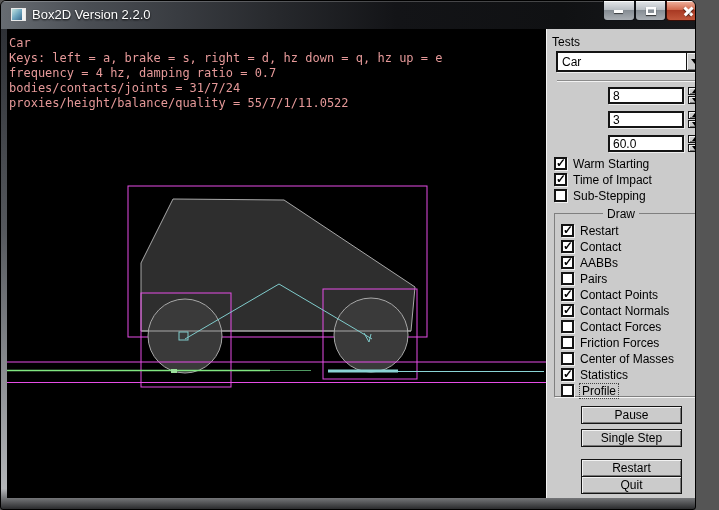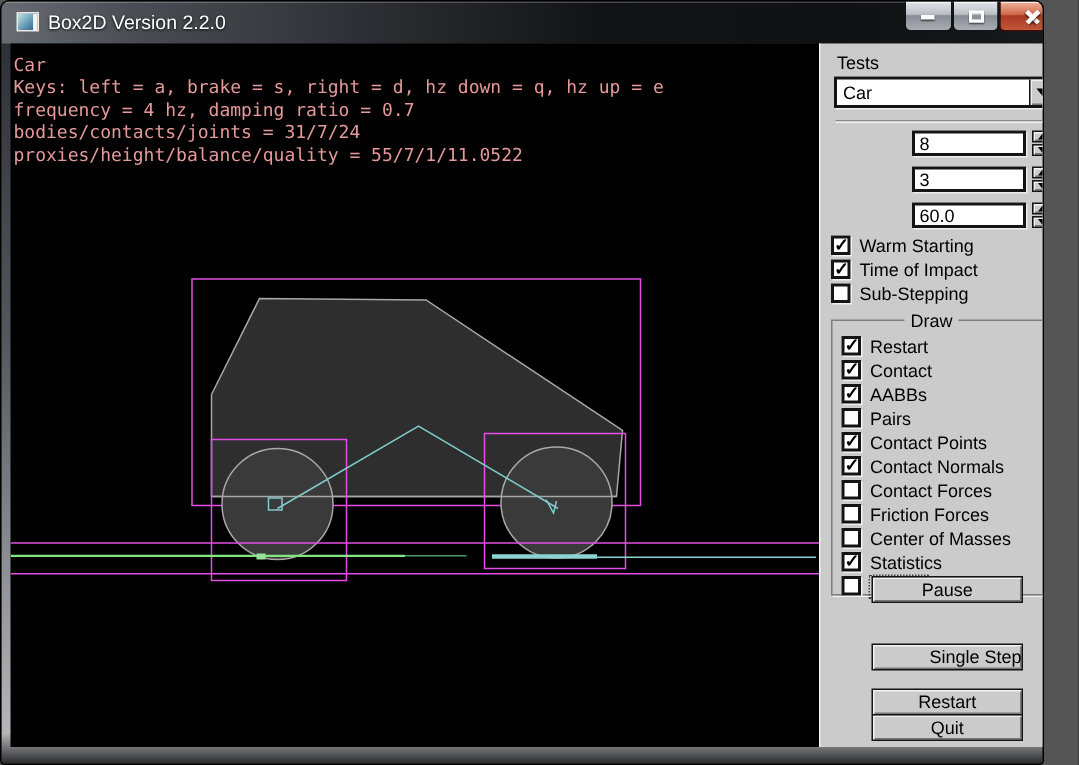--- a/index.html
+++ b/index.html
@@ -178,21 +178,21 @@
 
         <polyline points="178,310 272,255 365,310" fill="none" stroke-width="1" stroke="#80cccc"></polyline>
         <rect x="172" y="303" width="9" height="8" fill="none" stroke-width="1" stroke="#80cccc"></rect>
         <polyline points="357,304 362,313 364,305" fill="none" stroke-width="1" stroke="#80cccc"></polyline>
 
         <rect x="164" y="340" width="6" height="4" fill="#9adf9a"></rect>
       </svg>
     </div>
 
     <div class="panel">
-      <span class="plabel" style="left:11px; top:6px;">Tests</span>
+      <span class="plabel" style="left:5px; top:6px;">Tests</span>
 
       <div class="combo">
         <span class="combo-text">Car</span>
         <span class="combo-btn">
           <span class="tri-down"></span>
         </span>
       </div>
 
       <div class="separator"></div>
 
@@ -288,19 +288,19 @@
         <div class="cbrow" style="top:154px;">
           <span class="cb checked"></span>
           <span class="cblabel">Statistics</span>
         </div>
         <div class="cbrow" style="top:170px;">
           <span class="cb"></span>
           <span class="cblabel focus-dotted">Profile</span>
         </div>
       </div>
 
-      <div class="btn" style="top:355px;text-align:center;">Pause</div>
-      <div class="btn" style="top:400px;text-align:right;">Single Step</div>
+      <div class="btn" style="top:377px;text-align:center;">Pause</div>
+      <div class="btn" style="top:400px;">Single Step</div>
       <div class="btn" style="top:430px;">Restart</div>
       <div class="btn" style="top:447px;">Quit</div>
     </div>
   </div>
 </div>
 
 </body></html>

